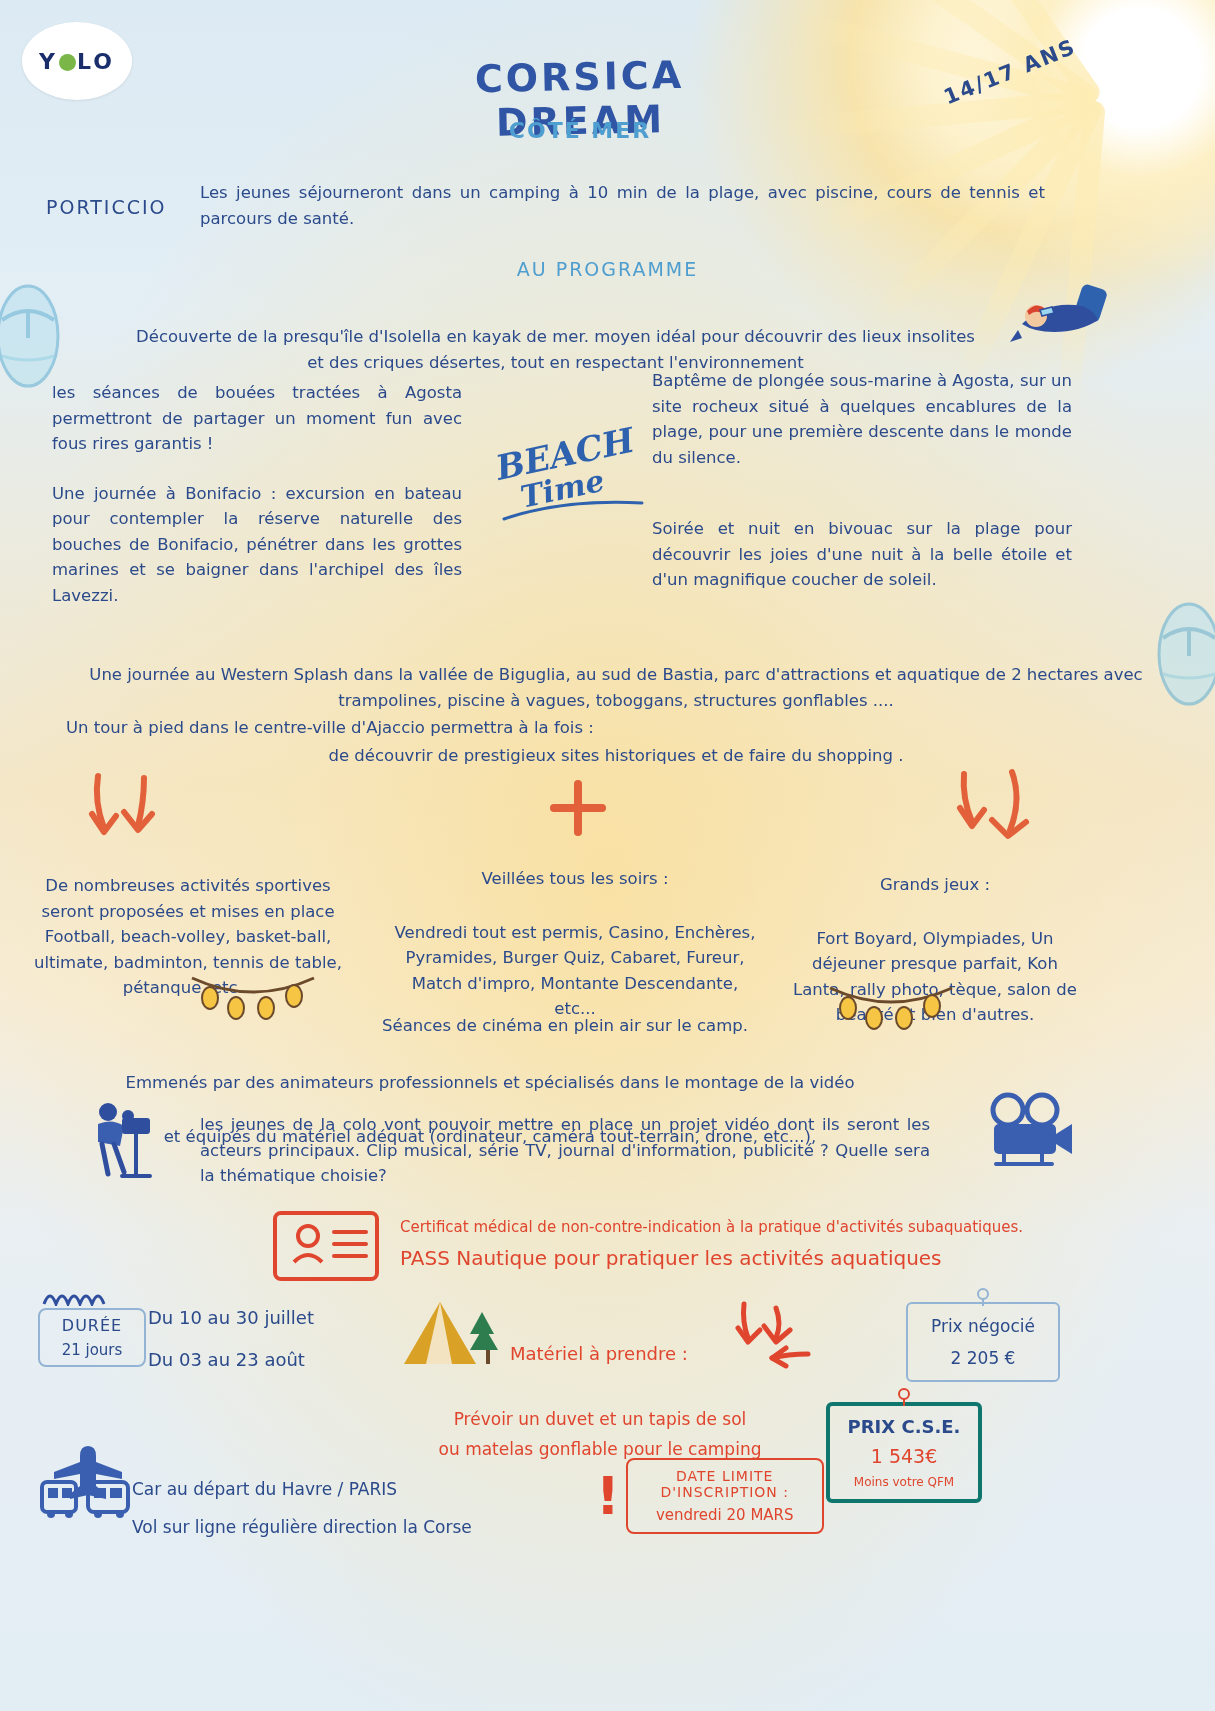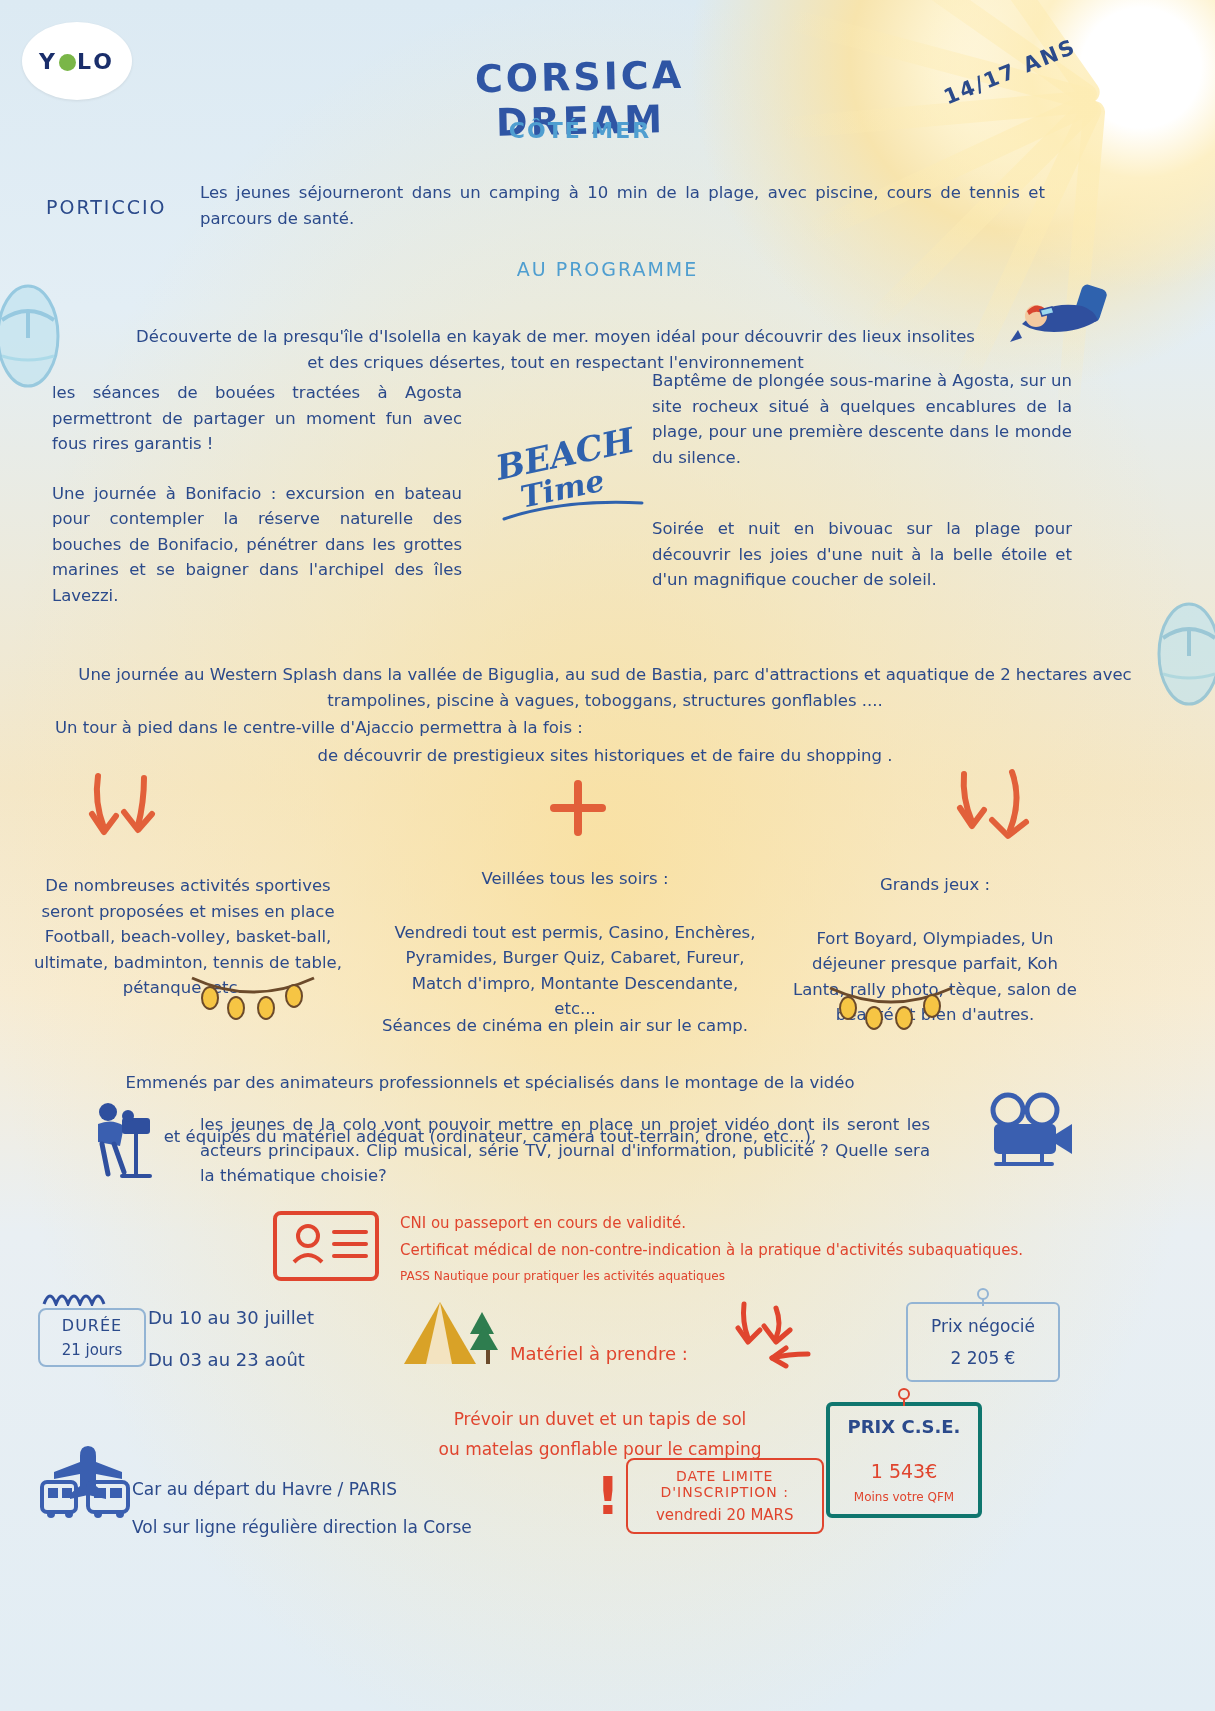--- a/index.html
+++ b/index.html
@@ -131,21 +131,21 @@
   <div class="abs" style="left:498px;top:432px;">
     <div class="beach">
       <span>BEACH</span>
       <small>Time</small>
     </div>
     <svg width="150" height="30" style="margin-left:4px;margin-top:-6px;" viewBox="0 0 150 30">
       <path d="M2 22 Q60 2 140 6" stroke="#2f62ae" stroke-width="3" fill="none" stroke-linecap="round"></path>
     </svg>
   </div>
 
-  <div class="abs" style="left:55px;top:634px;width:1100px;">
+  <div class="abs" style="left:66px;top:634px;width:1100px;">
     <div class="para center">Une journée au Western Splash dans la vallée de Biguglia, au sud de Bastia, parc d'attractions et aquatique de 2 hectares avec trampolines, piscine à vagues, toboggans, structures gonflables ....</div>
     <div class="para" style="margin-top:2px;text-align:left;">Un tour à pied dans le centre-ville d'Ajaccio permettra à la fois :</div>
     <div class="para center" style="margin-top:2px;">de découvrir de prestigieux sites historiques et de faire du shopping .</div>
   </div>
 
   <div class="abs" style="left:82px;top:772px;">
     <svg width="100" height="70" viewBox="0 0 100 70">
       <path d="M16 4 Q12 30 22 56" stroke="#e2603a" stroke-width="6" fill="none" stroke-linecap="round"></path>
       <path d="M10 42 L22 60 L34 44" stroke="#e2603a" stroke-width="6" fill="none" stroke-linecap="round" stroke-linejoin="round"></path>
       <path d="M62 6 Q62 30 56 54" stroke="#e2603a" stroke-width="6" fill="none" stroke-linecap="round"></path>
@@ -238,23 +238,22 @@
 
   <div class="abs" style="left:272px;top:1210px;">
     <svg width="108" height="72" viewBox="0 0 108 72">
       <rect x="3" y="3" width="102" height="66" rx="6" fill="none" stroke="#e0452e" stroke-width="4"></rect>
       <circle cx="36" cy="26" r="10" fill="none" stroke="#e0452e" stroke-width="4"></circle>
       <path d="M22 52 q14 -14 28 0" fill="none" stroke="#e0452e" stroke-width="4"></path>
       <path d="M62 22 h32 M62 34 h32 M62 46 h32" stroke="#e0452e" stroke-width="4" stroke-linecap="round"></path>
     </svg>
   </div>
   <div class="abs" style="left:400px;top:1212px;width:640px;">
-    <div class="para red" style="font-size:15px;">CNI ou passeport en cours de validité.</div>
     <div class="para red" style="font-size:15px;margin-top:4px;">Certificat médical de non-contre-indication à la pratique d'activités subaquatiques.</div>
-    <div class="para red" style="font-size:12px;margin-top:4px;">PASS Nautique pour pratiquer les activités aquatiques</div>
+    <div class="para red" style="font-size:20px;margin-top:4px;">PASS Nautique pour pratiquer les activités aquatiques</div>
   </div>
 
   <div class="abs" style="left:38px;top:1286px;">
     <svg width="90" height="20" viewBox="0 0 90 20">
       <path d="M6 18 q6 -16 12 0 q6 -16 12 0 q6 -16 12 0 q6 -16 12 0 q6 -16 12 0" stroke="#2f4f9e" stroke-width="3" fill="none"></path>
     </svg>
     <div class="duree-box" style="width:84px;margin-top:-2px;">
       <div style="font-size:16px;letter-spacing:1px;">DURÉE</div>
       <div style="font-size:15px;margin-top:6px;">21 jours</div>
     </div>
@@ -305,21 +304,21 @@
     </div>
   </div>
 
   <div class="abs" style="left:826px;top:1388px;">
     <svg width="16" height="18" style="display:block;margin:0 auto -4px;" viewBox="0 0 16 18">
       <circle cx="8" cy="6" r="5" fill="none" stroke="#e0452e" stroke-width="2"></circle>
       <path d="M8 11 L8 18" stroke="#e0452e" stroke-width="2"></path>
     </svg>
     <div class="cse-box" style="width:120px;">
       <div style="font-size:18px;color:#2b4a8b;font-weight:600;">PRIX C.S.E.</div>
-      <div style="font-size:19px;color:#e0452e;margin-top:23px;">1 543€</div>
+      <div style="font-size:19px;color:#e0452e;margin-top:8px;">1 543€</div>
       <div style="font-size:12px;color:#e0452e;margin-top:8px;">Moins votre QFM</div>
     </div>
   </div>
 
   <div class="abs" style="left:36px;top:1440px;">
     <svg width="100" height="80" viewBox="0 0 100 80">
       <path d="M52 6 q8 0 8 10 l0 6 26 10 0 7 -26 -5 0 12 10 8 0 5 -18 -4 -18 4 0 -5 10 -8 0 -12 -26 5 0 -7 26 -10 0 -6 q0 -10 8 -10z" fill="#3a5fb0"></path>
       <rect x="6" y="42" width="34" height="30" rx="5" fill="none" stroke="#3a5fb0" stroke-width="4"></rect>
       <rect x="12" y="48" width="10" height="10" fill="#3a5fb0"></rect>
         <rect x="26" y="48" width="10" height="10" fill="#3a5fb0"></rect>

